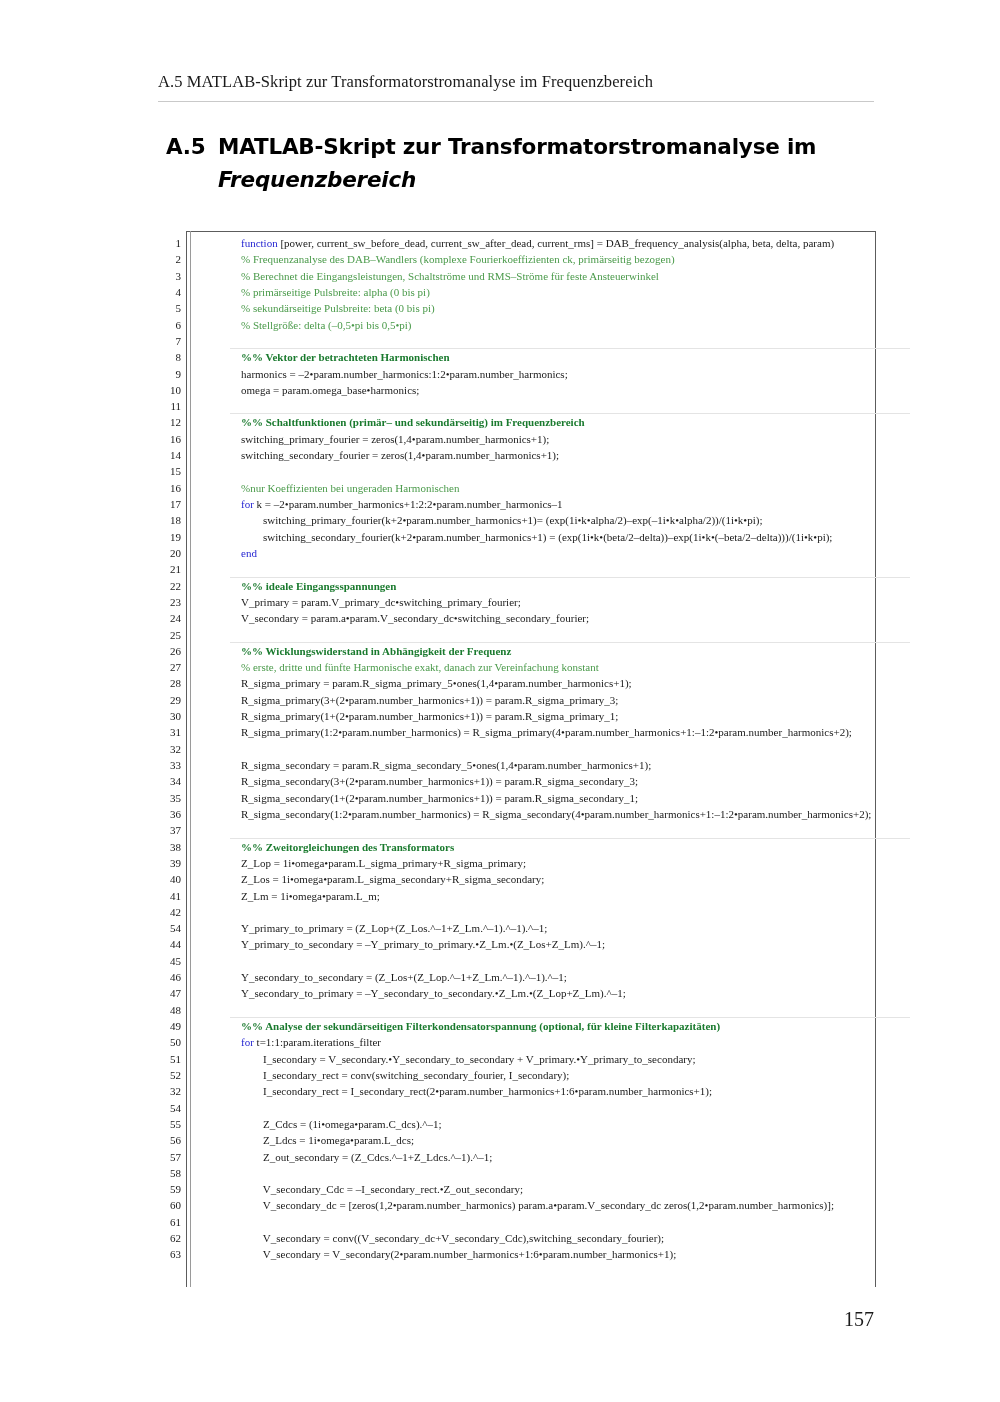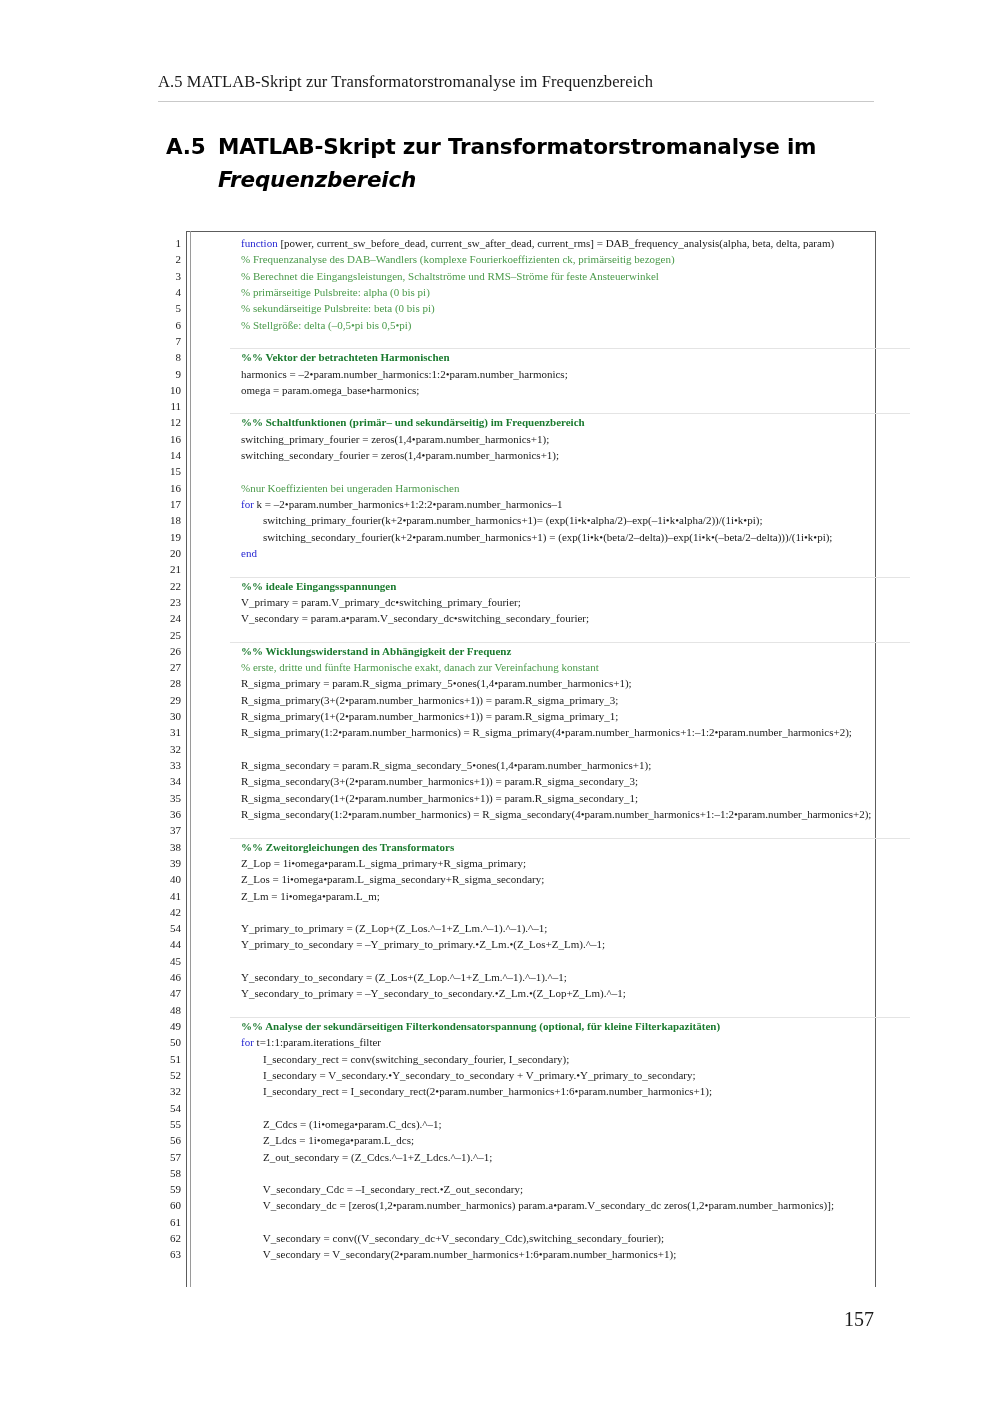--- a/index.html
+++ b/index.html
@@ -273,22 +273,22 @@
     <div class="row"><span class="tok-code">Z_Lm = 1i•omega•param.L_m;</span></div>
     <div class="row">&nbsp;</div>
     <div class="row"><span class="tok-code">Y_primary_to_primary = (Z_Lop+(Z_Los.^–1+Z_Lm.^–1).^–1).^–1;</span></div>
     <div class="row"><span class="tok-code">Y_primary_to_secondary = –Y_primary_to_primary.•Z_Lm.•(Z_Los+Z_Lm).^–1;</span></div>
     <div class="row">&nbsp;</div>
     <div class="row"><span class="tok-code">Y_secondary_to_secondary = (Z_Los+(Z_Lop.^–1+Z_Lm.^–1).^–1).^–1;</span></div>
     <div class="row"><span class="tok-code">Y_secondary_to_primary = –Y_secondary_to_secondary.•Z_Lm.•(Z_Lop+Z_Lm).^–1;</span></div>
     <div class="row">&nbsp;</div>
     <div class="row sec"><span class="tok-sec">%% Analyse der sekundärseitigen Filterkondensatorspannung (optional, für kleine Filterkapazitäten)</span></div>
     <div class="row"><span class="tok-kw">for</span><span class="tok-code"> t=1:1:param.iterations_filter</span></div>
+    <div class="row"><span class="tok-code">        I_secondary = V_secondary.•Y_secondary_to_secondary + V_primary.•Y_primary_to_secondary;</span></div>
     <div class="row"><span class="tok-code">        I_secondary_rect = conv(switching_secondary_fourier, I_secondary);</span></div>
-    <div class="row"><span class="tok-code">        I_secondary = V_secondary.•Y_secondary_to_secondary + V_primary.•Y_primary_to_secondary;</span></div>
     <div class="row"><span class="tok-code">        I_secondary_rect = I_secondary_rect(2•param.number_harmonics+1:6•param.number_harmonics+1);</span></div>
     <div class="row">&nbsp;</div>
     <div class="row"><span class="tok-code">        Z_Cdcs = (1i•omega•param.C_dcs).^–1;</span></div>
     <div class="row"><span class="tok-code">        Z_Ldcs = 1i•omega•param.L_dcs;</span></div>
     <div class="row"><span class="tok-code">        Z_out_secondary = (Z_Cdcs.^–1+Z_Ldcs.^–1).^–1;</span></div>
     <div class="row">&nbsp;</div>
     <div class="row"><span class="tok-code">        V_secondary_Cdc = –I_secondary_rect.•Z_out_secondary;</span></div>
     <div class="row"><span class="tok-code">        V_secondary_dc = [zeros(1,2•param.number_harmonics) param.a•param.V_secondary_dc zeros(1,2•param.number_harmonics)];</span></div>
     <div class="row">&nbsp;</div>
     <div class="row"><span class="tok-code">        V_secondary = conv((V_secondary_dc+V_secondary_Cdc),switching_secondary_fourier);</span></div>

